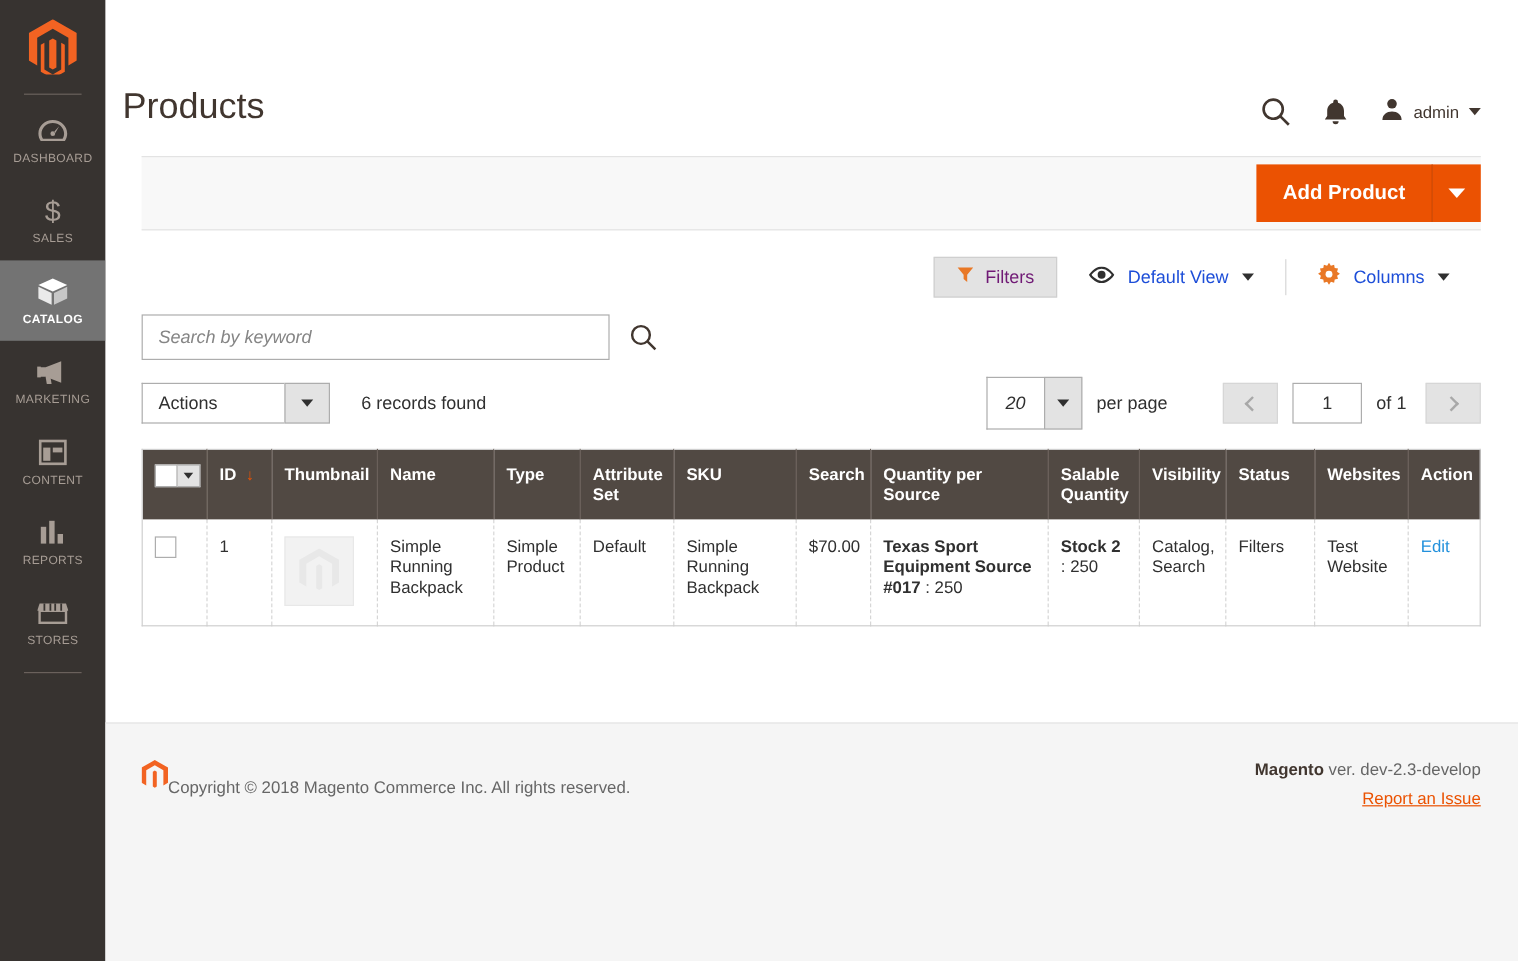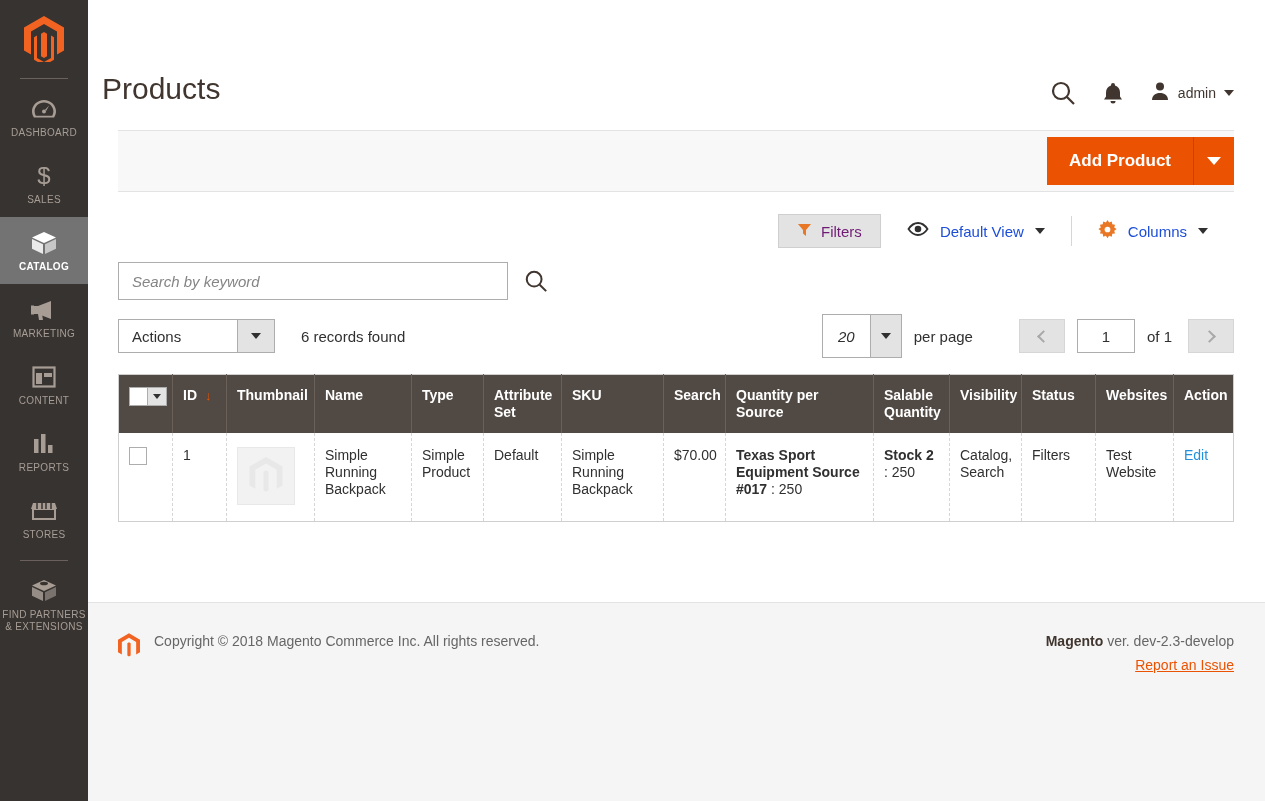--- a/index.html
+++ b/index.html
@@ -238,21 +238,21 @@
   .bold-seg { font-weight: bold; color: #303030; }
 
   
   .footer {
     position: absolute; left: 0; right: 0; bottom: 0;
     height: 199px;
     background: #f5f5f5; border-top: 1px solid #e3e3e3;
     padding: 30px 32px 0 30px;
     display: flex; align-items: flex-start; justify-content: space-between;
   }
-  .footer-left { display: flex; align-items: flex-start; gap: 14px; }
+  .footer-left { display: flex; align-items: flex-end; }
   .copyright { font-size: 14px; color: #666666; }
   .footer-right { text-align: right; }
   .ver-line { font-size: 14px; color: #666666; }
   .ver-line b { color: #41362f; }
   .report-link {
     display: block; margin-top: 8px;
     font-size: 14px; color: #eb5202; text-decoration: underline; cursor: pointer;
   }
 </style>
 </head>
@@ -341,31 +341,20 @@
           <rect x="2" y="8" width="22" height="10" fill="none" stroke="#a79d95" stroke-width="2"></rect>
           <path d="M6 2v6M11 2v6M15 2v6M20 2v6" stroke="#373330" stroke-width="1.5"></path>
         </svg>
       </span>
       <span class="nav-label">Stores</span>
     </a>
 
 
     <div class="side-divider"></div>
 
-    <a class="nav-item">
-      <span class="nav-icon">
-        <svg width="28" height="24" viewBox="0 0 28 24">
-          <polygon points="14,1 26,6.5 14,12 2,6.5" fill="#a79d95"></polygon>
-          <ellipse cx="14" cy="4.5" rx="4" ry="1.8" fill="#373330"></ellipse>
-          <polygon points="2,8 13,13.2 13,22 2,16.8" fill="#a79d95" opacity="0.85"></polygon>
-          <polygon points="26,8 15,13.2 15,22 26,16.8" fill="#a79d95" opacity="0.6"></polygon>
-        </svg>
-      </span>
-      <span class="nav-label">Find Partners &amp; Extensions</span>
-    </a>
   </nav>
 
   <div class="main">
 
     <div class="page-header">
       <h1 class="page-title">Products</h1>
       <div class="header-right">
         <span class="hdr-icon">
           <svg width="26" height="26" viewBox="0 0 26 26">
             <circle cx="11" cy="11" r="8" fill="none" stroke="#41362f" stroke-width="2.2"></circle>

